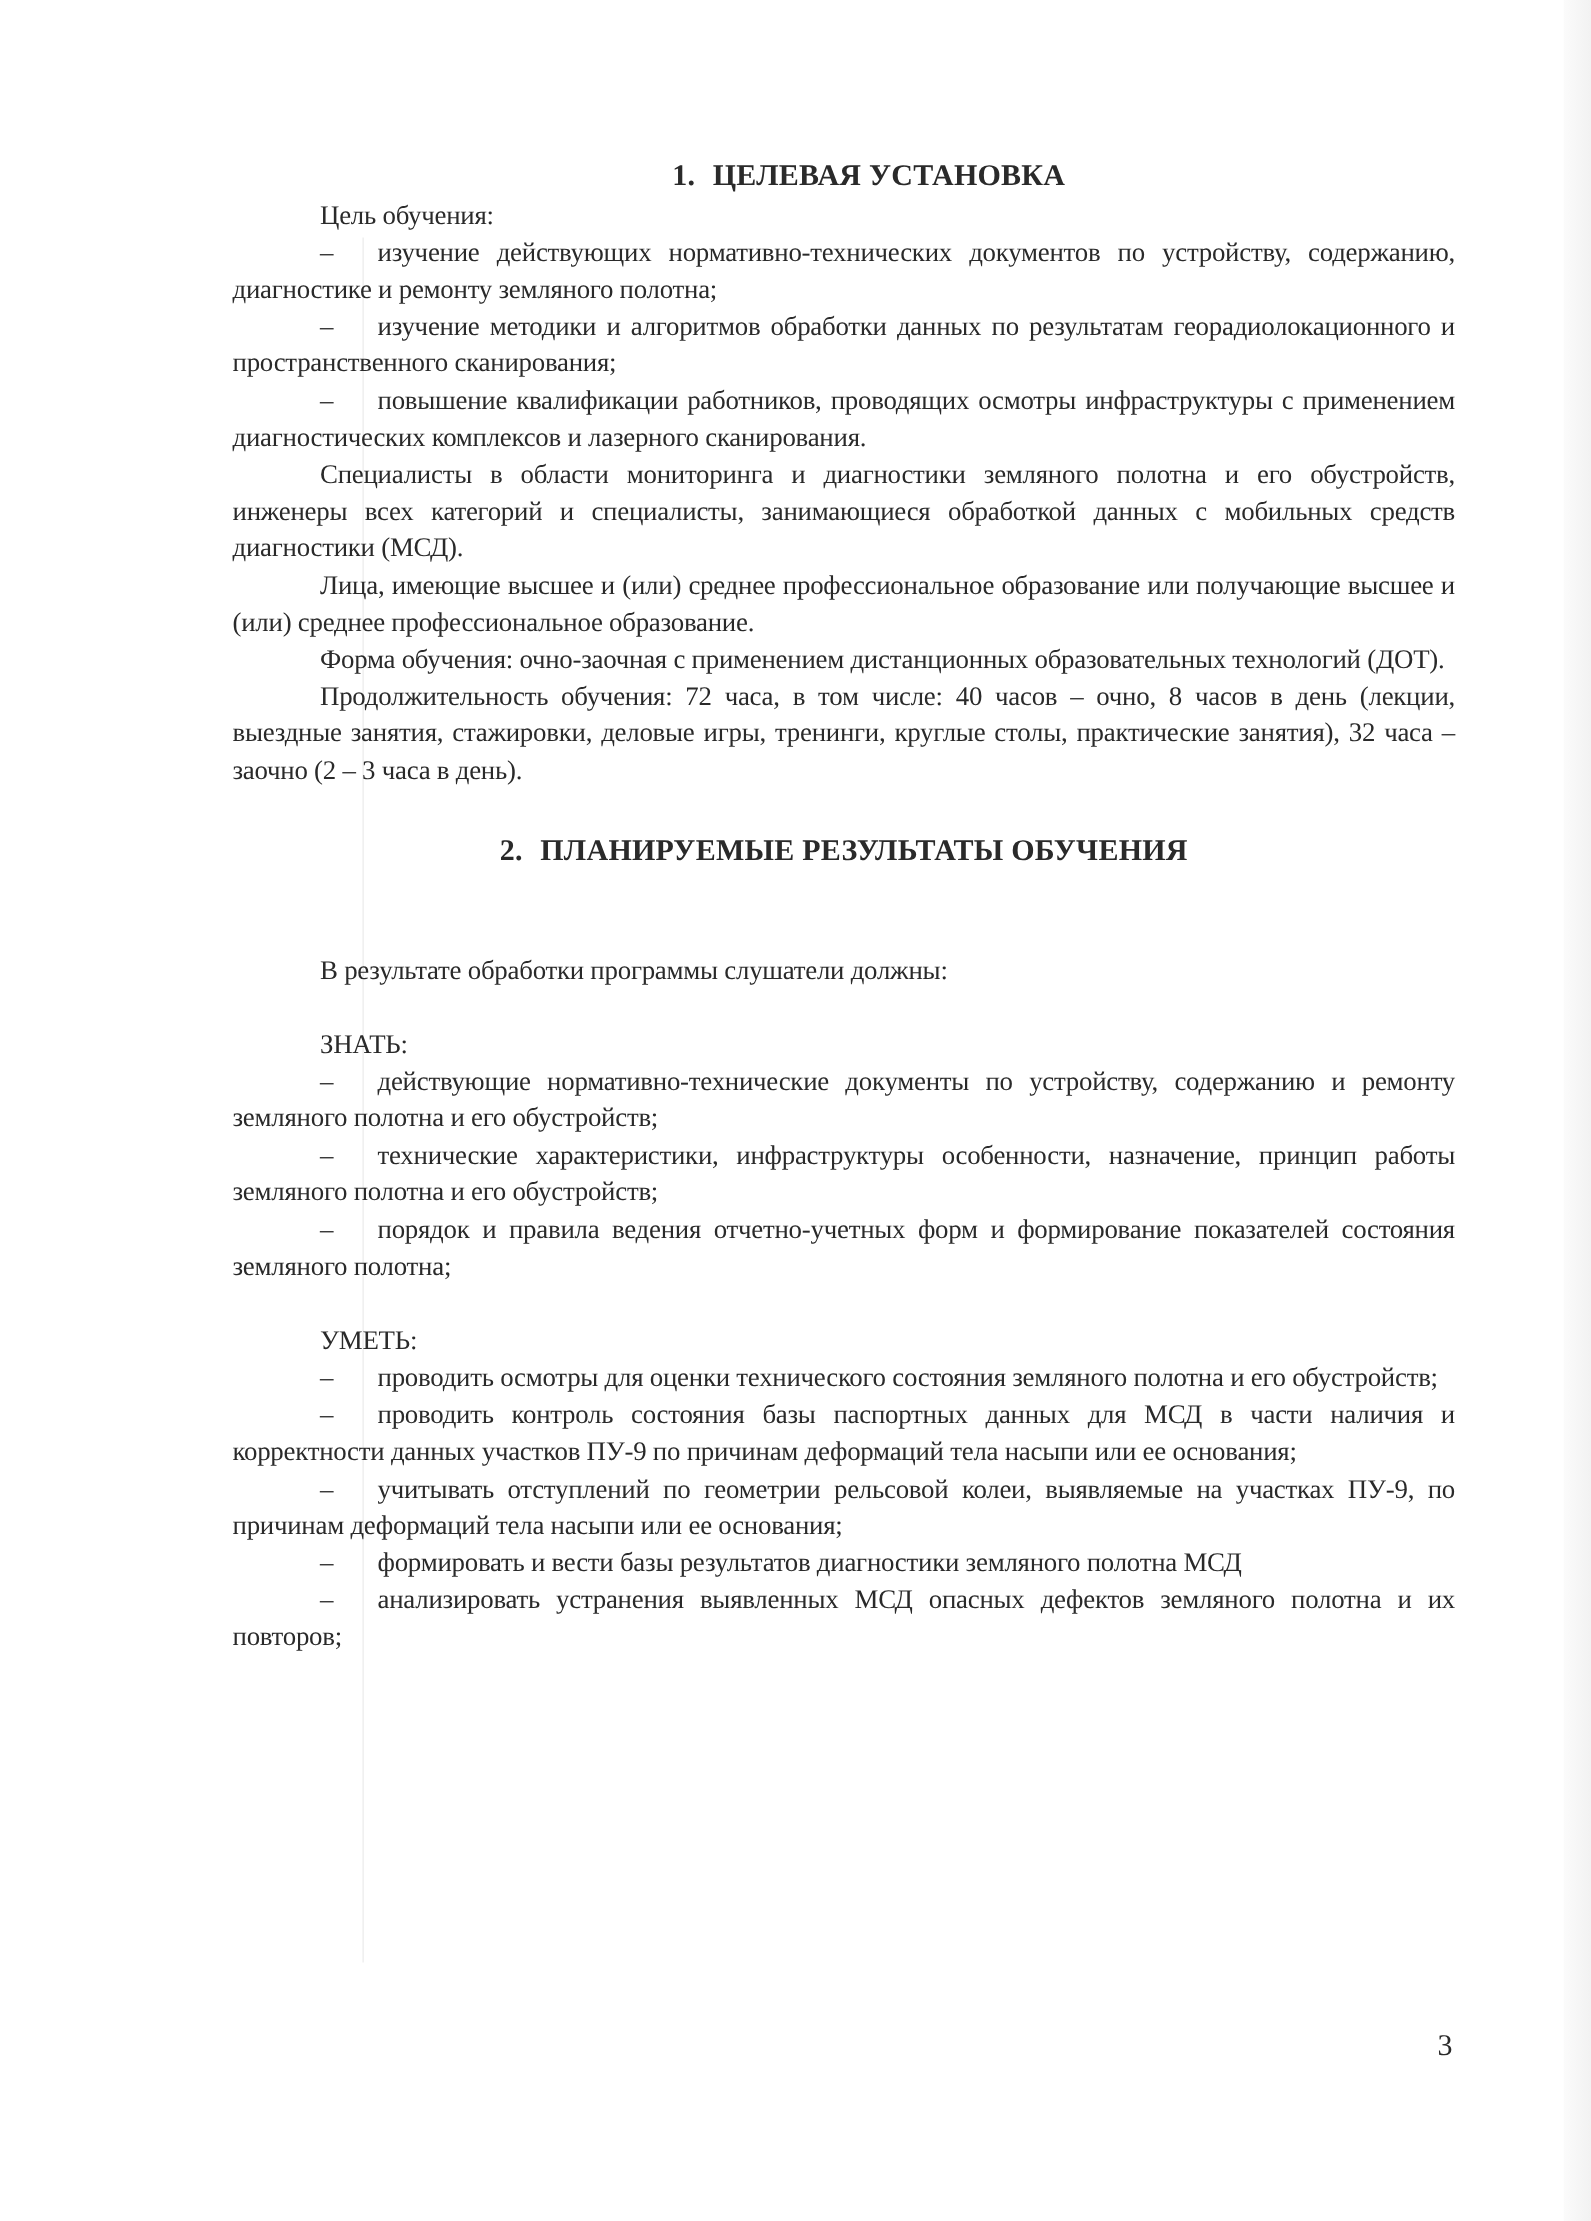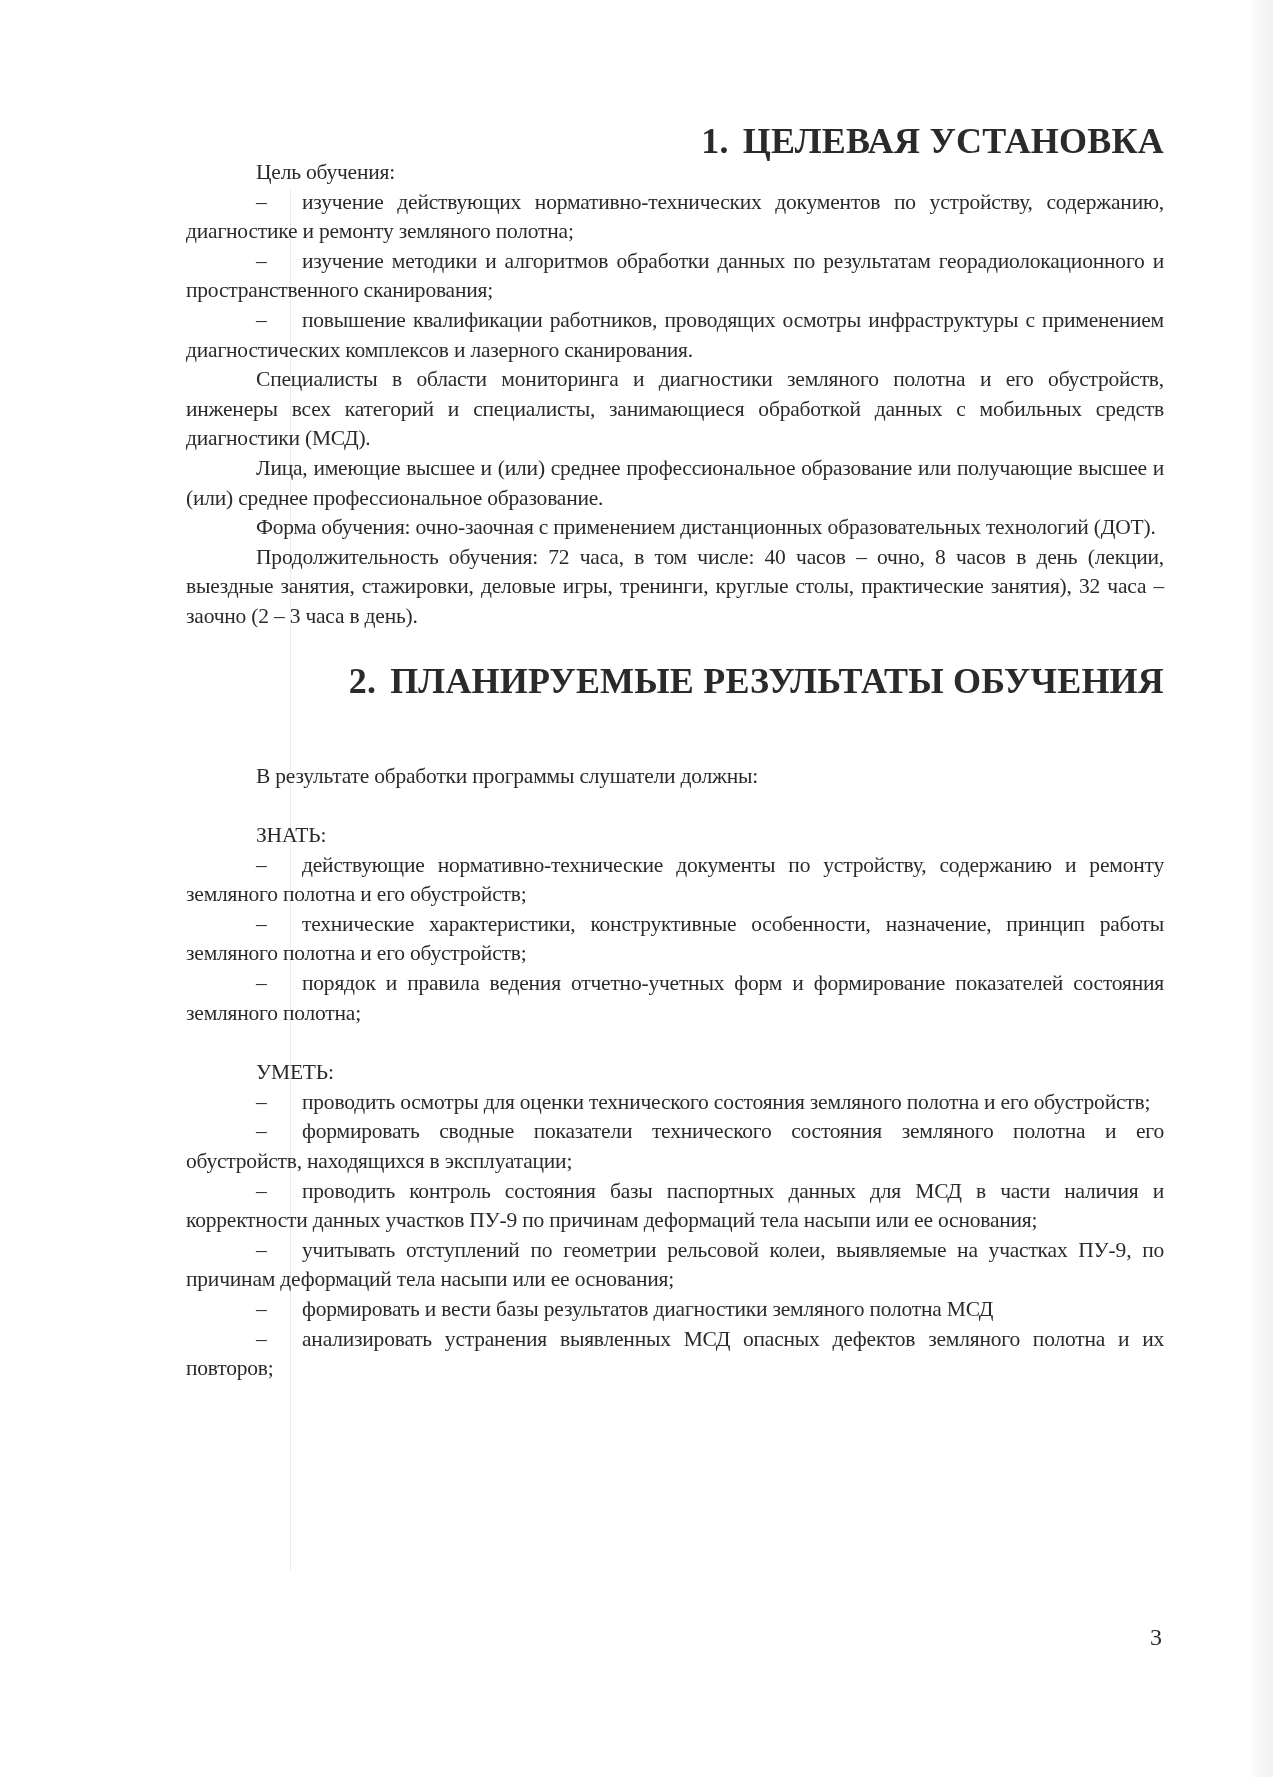--- a/index.html
+++ b/index.html
@@ -16,21 +16,21 @@
     position: absolute; top: 190px; left: 290px; width: 1px; height: 1380px;
     background: rgba(0,0,0,0.08);
   }
   .page {
     position: absolute; left: 186px; top: 124px; width: 978px;
     font-size: 21.5px; line-height: 29.6px;
     text-align: justify;
     letter-spacing: -0.2px;
   }
   h1 {
-    font-size: 36px; font-weight: bold; text-align: right; margin: 0;
+    font-size: 24px; font-weight: bold; text-align: center; margin: 0;
     line-height: 34px; letter-spacing: 0.2px;
   }
   h1.s1 { margin-left: 40px; }
   h1.s2 { margin-top: 32px; margin-bottom: 30px; }
   .num { margin-right: 14px; }
   p { margin: 0; }
   .indent { text-indent: 70px; }
   .label { font-weight: normal; }
   .subhead { font-weight: normal; text-indent: 70px; }
   .dash-item { text-indent: 70px; }
@@ -70,26 +70,25 @@
     <span class="num">2.</span><span>ПЛАНИРУЕМЫЕ РЕЗУЛЬТАТЫ ОБУЧЕНИЯ</span>
   </h1>
 
 
   <div class="gap-md"></div>
   <p class="subhead">В результате обработки программы слушатели должны:</p>
 
   <div class="gap-sm"></div>
   <p class="subhead">ЗНАТЬ:</p>
   <p class="dash-item"><span class="dash">–</span><span>действующие нормативно-технические документы по устройству, содержанию и ремонту земляного полотна и его обустройств;</span></p>
-  <p class="dash-item"><span class="dash">–</span><span>технические характеристики, конструктивные особенности, назначение, принцип работы земляного полотна и его обустройств;</span></p>
+  <p class="dash-item"><span class="dash">–</span><span>технические характеристики, инфраструктуры особенности, назначение, принцип работы земляного полотна и его обустройств;</span></p>
   <p class="dash-item"><span class="dash">–</span><span>порядок и правила ведения отчетно-учетных форм и формирование показателей состояния земляного полотна;</span></p>
 
   <div class="gap-sm"></div>
   <p class="subhead">УМЕТЬ:</p>
   <p class="dash-item"><span class="dash">–</span><span>проводить осмотры для оценки технического состояния земляного полотна и его обустройств;</span></p>
-  <p class="dash-item"><span class="dash">–</span><span>формировать сводные показатели технического состояния земляного полотна и его обустройств, находящихся в эксплуатации;</span></p>
   <p class="dash-item"><span class="dash">–</span><span>проводить контроль состояния базы паспортных данных для МСД в части наличия и корректности данных участков ПУ-9 по причинам деформаций тела насыпи или ее основания;</span></p>
   <p class="dash-item"><span class="dash">–</span><span>учитывать отступлений по геометрии рельсовой колеи, выявляемые на участках ПУ-9, по причинам деформаций тела насыпи или ее основания;</span></p>
   <p class="dash-item"><span class="dash">–</span><span>формировать и вести базы результатов диагностики земляного полотна МСД</span></p>
   <p class="dash-item"><span class="dash">–</span><span>анализировать устранения выявленных МСД опасных дефектов земляного полотна и их повторов;</span></p>
 </div>
 
 <div class="page-number">3</div>
 
 </body></html>

